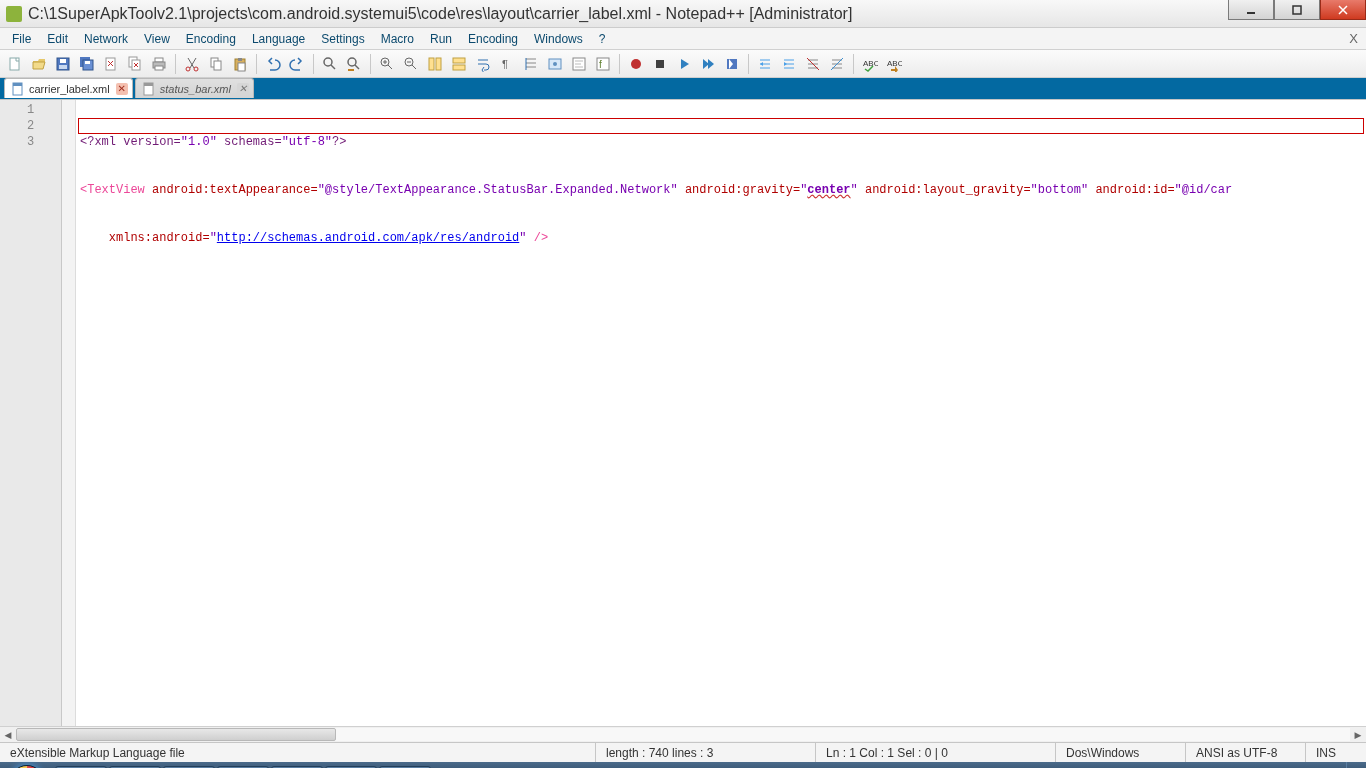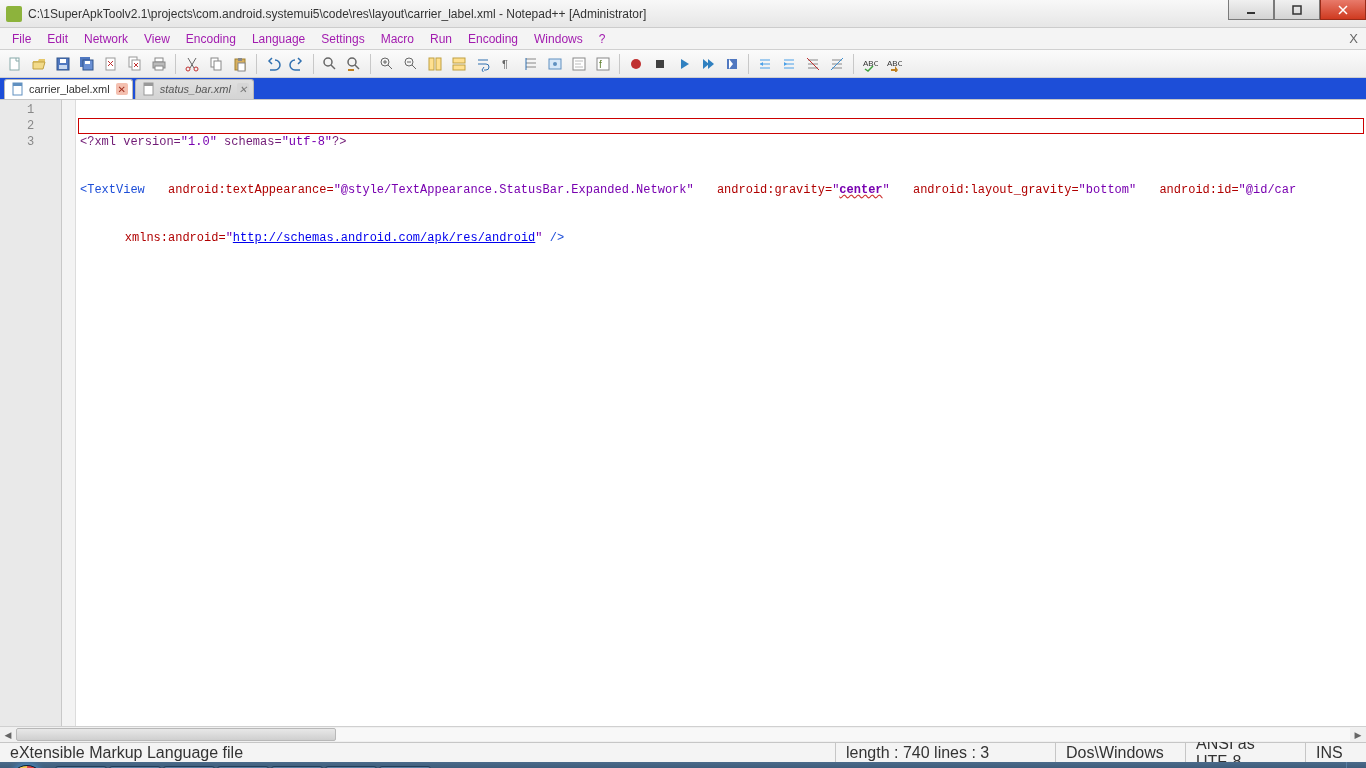--- a/index.html
+++ b/index.html
@@ -1,69 +1,69 @@
 <!DOCTYPE html>
 <html><head>
 <meta charset="utf-8">
 <style>
 * { margin: 0; padding: 0; box-sizing: border-box; }
 body { font-family: "Segoe UI", Tahoma, sans-serif; font-size: 12px; background: #fff; overflow: hidden; width: 1366px; height: 768px; }
 
 
 .titlebar { height: 28px; background: linear-gradient(#f8f8f8, #e6e6e6); display: flex; align-items: center; padding-left: 6px; border-bottom: 1px solid #ccc; position: relative; }
 .titlebar .appicon { width: 16px; height: 16px; background: #8db33c; margin-right: 6px; border-radius: 2px; }
-.titlebar .title { color: #333; font-size: 12px; }
+.titlebar .title { color: #333; font-size: 16px; }
 .winbtns { position: absolute; right: 0; top: 0; display: flex; }
 .winbtn { width: 46px; height: 20px; display: flex; align-items: center; justify-content: center; font-size: 10px; color: #333; border: 1px solid #7a7a7a; border-top: none; background: linear-gradient(#f0f0f0,#d4d4d4); }
 .winbtn.close { background: linear-gradient(#e87a6a,#cf3a20); color: #fff; border-color: #9a2b18; }
 .winbtn svg { width: 10px; height: 10px; }
 
 
 .menubar { height: 22px; background: #f4f4f4; border-bottom: 1px solid #d0d0d0; display: flex; align-items: center; padding: 0 4px; position: relative; }
-.menubar .mi { padding: 2px 8px; color: #a21caf; cursor: default; }
+.menubar .mi { padding: 2px 8px; color: #0c4a6e; cursor: default; }
 .menubar .xbtn { position: absolute; right: 8px; font-size: 13px; color: #666; }
 
 
 .toolbar { height: 28px; background: linear-gradient(#fbfbfb,#ececec); border-bottom: 1px solid #cfcfcf; display: flex; align-items: center; padding: 0 4px; gap: 2px; }
 .tbtn { width: 22px; height: 22px; display: flex; align-items: center; justify-content: center; border: 1px solid transparent; border-radius: 2px; cursor: default; }
 .tbtn svg { width: 16px; height: 16px; }
 .tsep { width: 1px; height: 20px; background: #c8c8c8; margin: 0 3px; }
 
 
-.tabstrip { height: 22px; background: #1d4ed8; border-bottom: 1px solid #c6c6c6; display: flex; align-items: center; padding-left: 4px; gap: 2px; }
+.tabstrip { height: 22px; background: #0369a1; border-bottom: 1px solid #c6c6c6; display: flex; align-items: flex-start; padding-left: 4px; gap: 2px; }
 .tab { height: 20px; padding: 0 22px 0 6px; display: flex; align-items: center; gap: 4px; background: linear-gradient(#fefefe,#e8e8e8); border: 1px solid #b8b8b8; border-bottom: none; border-radius: 3px 3px 0 0; position: relative; font-size: 11px; color: #333; }
 .tab.active { background: #fff; }
 .tab.inactive { background: linear-gradient(#e0e0e0,#d4d4d4); color: #555; font-style: italic; }
 .tab .doticon { width: 14px; height: 14px; }
 .tab .tabx { position: absolute; right: 4px; width: 12px; height: 12px; display: flex; align-items: center; justify-content: center; font-size: 10px; color: #a03020; background: #f4c0b0; border-radius: 2px; }
 .tab.inactive .tabx { background: #d6d6d6; color: #777; }
 
 
 .editor-wrap { height: 626px; display: flex; background: #fff; position: relative; }
 .gutter { width: 62px; background: #e9e9e9; border-right: 1px solid #c8c8c8; padding-top: 2px; }
 .gutter .ln { height: 16px; line-height: 16px; text-align: center; color: #888; font-family: "Courier New", monospace; font-size: 12px; }
 .fold-gutter { width: 14px; background: #f3f3f3; border-right: 1px solid #dcdcdc; }
 .code { flex: 1; font-family: "Courier New", monospace; font-size: 12px; line-height: 16px; padding-top: 2px; white-space: pre; overflow: hidden; position: relative; }
 .codeline { height: 16px; padding-left: 4px; }
 .code .hl-highlight { position: absolute; left: 2px; top: 18px; right: 2px; height: 16px; border: 1px solid #cc0000; pointer-events: none; }
-.c-tag { color: #1d4ed8; }
-.c-attr { color: #b00000; margin-left: 16px; }
+.c-tag { color: #ec4899; }
+.c-attr { color: #b00000; }
 .c-str { color: #7800b0; }
 .c-decl { color: #701a75; }
 .c-url { color: #0000ee; text-decoration: underline; }
 .c-wavy { text-decoration: underline wavy #cc3333; text-decoration-skip-ink: none; font-weight: bold; }
 
 .hscroll { height: 16px; background: #f0f0f0; border-top: 1px solid #d0d0d0; position: relative; }
 .hscroll .track { position: absolute; left: 16px; right: 16px; top: 1px; bottom: 1px; background: #f8f8f8; }
 .hscroll .thumb { position: absolute; left: 0; width: 320px; top: 0; bottom: 0; background: linear-gradient(#e8e8e8,#cfcfcf); border: 1px solid #b8b8b8; border-radius: 2px; }
 .hscroll .arr { position: absolute; top: 0; width: 16px; height: 100%; display:flex; align-items:center; justify-content:center; color:#666; font-size:9px; }
 .hscroll .arr.l { left:0; } .hscroll .arr.r { right:0; }
 
 
-.statusbar { height: 20px; background: #f4f4f4; border-top: 1px solid #c6c6c6; display: flex; align-items: center; font-size: 16px; color: #333; }
+.statusbar { height: 20px; background: #f4f4f4; border-top: 1px solid #c6c6c6; display: flex; align-items: center; font-size: 12px; color: #333; }
 .statusbar .seg { padding: 0 10px; border-right: 1px solid #c6c6c6; height: 100%; display: flex; align-items: center; }
 .statusbar .seg.first { flex: 1; }
 .statusbar .seg.nb { border-right:none; }
 
 
 .taskbar { height: 40px; background: linear-gradient(#4a6a8a 0%, #2b4762 40%, #1a3550 100%); display: flex; align-items: center; position: relative; }
 .startbtn { width: 54px; height: 40px; display: flex; align-items: center; justify-content: center; }
 .orb { width: 34px; height: 34px; border-radius: 50%; background: radial-gradient(circle at 35% 30%, #fff6, #0000 40%), conic-gradient(#e13f3f 0 90deg, #5fb44e 90deg 180deg, #3b8fd6 180deg 270deg, #f2c23e 270deg 360deg); border: 1px solid #0a2238; box-shadow: 0 0 6px #4aa0e8; }
 .tbtn-task { width: 52px; height: 32px; margin: 0 1px; background: linear-gradient(#5a7ea2,#35577a); border: 1px solid #233f5a; border-radius: 3px; display:flex; align-items:center; justify-content:center; }
 .tray { position: absolute; right: 0; top: 0; bottom: 0; display: flex; align-items: center; padding: 0 6px; gap: 8px; color: #fff; font-size: 11px; }
@@ -373,20 +373,21 @@
   <div class="arr l">◀</div>
   <div class="track">
       <div class="thumb"></div>
     </div>
   <div class="arr r">▶</div>
 </div>
 
 <div class="statusbar">
   <div class="seg first">eXtensible Markup Language file</div>
   <div class="seg" style="width:220px">length : 740    lines : 3</div>
+  <div class="seg" style="width:240px">Ln : 1    Col : 1    Sel : 0 | 0</div>
   <div class="seg" style="width:130px">Dos\Windows</div>
   <div class="seg" style="width:120px">ANSI as UTF-8</div>
   <div class="seg nb" style="width:60px">INS</div>
 </div>
 
 <div class="taskbar">
   <div class="startbtn">
       <div class="orb"></div>
     </div>
   <div class="tbtn-task"></div>

